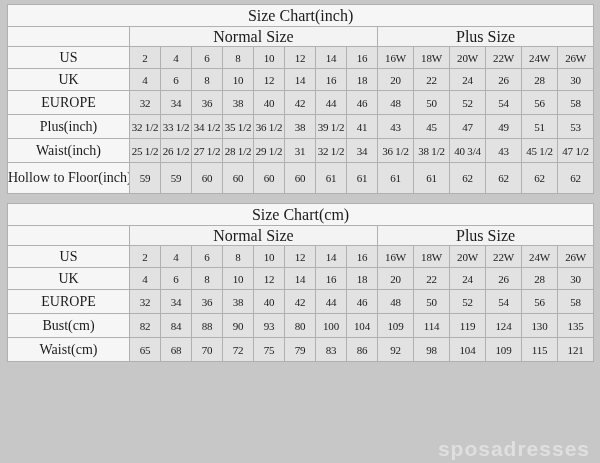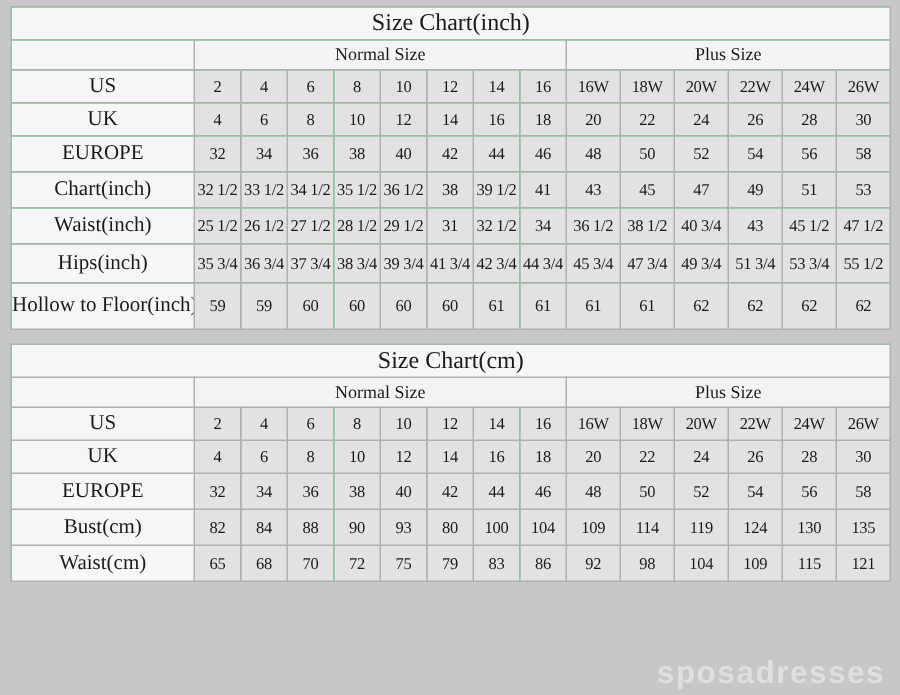--- a/index.html
+++ b/index.html
@@ -38,21 +38,21 @@
   col.col-plus   { width: 36px; }
 
   tr.title-row td {
     height: 21px;
     background: #f6f6f6;
     font-size: 16px;
   }
   tr.group-row td {
     height: 19px;
     background: #f3f3f3;
-    font-size: 12px;
+    font-size: 16px;
   }
   tr.group-row td.corner-cell {
     background: #f6f6f6;
   }
   tr.data-row td.label-cell {
     background: #f6f6f6;
     font-size: 14px;
   }
   tr.data-row td.value-cell {
     background: #e2e2e2;
@@ -156,21 +156,21 @@
             <td class="value-cell" colspan="1">44</td>
             <td class="value-cell" colspan="1">46</td>
             <td class="value-cell" colspan="1">48</td>
             <td class="value-cell" colspan="1">50</td>
             <td class="value-cell" colspan="1">52</td>
             <td class="value-cell" colspan="1">54</td>
             <td class="value-cell" colspan="1">56</td>
             <td class="value-cell" colspan="1">58</td>
           </tr>
           <tr class="data-row h3">
-            <td class="label-cell" colspan="1">Chart(inch)</td>
+            <td class="label-cell" colspan="1">Plus(inch)</td>
             <td class="value-cell" colspan="1">32 1/2</td>
             <td class="value-cell" colspan="1">33 1/2</td>
             <td class="value-cell" colspan="1">34 1/2</td>
             <td class="value-cell" colspan="1">35 1/2</td>
             <td class="value-cell" colspan="1">36 1/2</td>
             <td class="value-cell" colspan="1">38</td>
             <td class="value-cell" colspan="1">39 1/2</td>
             <td class="value-cell" colspan="1">41</td>
             <td class="value-cell" colspan="1">43</td>
             <td class="value-cell" colspan="1">45</td>
@@ -189,37 +189,20 @@
             <td class="value-cell" colspan="1">31</td>
             <td class="value-cell" colspan="1">32 1/2</td>
             <td class="value-cell" colspan="1">34</td>
             <td class="value-cell" colspan="1">36 1/2</td>
             <td class="value-cell" colspan="1">38 1/2</td>
             <td class="value-cell" colspan="1">40 3/4</td>
             <td class="value-cell" colspan="1">43</td>
             <td class="value-cell" colspan="1">45 1/2</td>
             <td class="value-cell" colspan="1">47 1/2</td>
           </tr>
-          <tr class="data-row h5">
-            <td class="label-cell" colspan="1">Hips(inch)</td>
-            <td class="value-cell" colspan="1">35 3/4</td>
-            <td class="value-cell" colspan="1">36 3/4</td>
-            <td class="value-cell" colspan="1">37 3/4</td>
-            <td class="value-cell" colspan="1">38 3/4</td>
-            <td class="value-cell" colspan="1">39 3/4</td>
-            <td class="value-cell" colspan="1">41 3/4</td>
-            <td class="value-cell" colspan="1">42 3/4</td>
-            <td class="value-cell" colspan="1">44 3/4</td>
-            <td class="value-cell" colspan="1">45 3/4</td>
-            <td class="value-cell" colspan="1">47 3/4</td>
-            <td class="value-cell" colspan="1">49 3/4</td>
-            <td class="value-cell" colspan="1">51 3/4</td>
-            <td class="value-cell" colspan="1">53 3/4</td>
-            <td class="value-cell" colspan="1">55 1/2</td>
-          </tr>
           <tr class="data-row h6">
             <td class="label-cell" colspan="1">Hollow to Floor(inch)</td>
             <td class="value-cell" colspan="1">59</td>
             <td class="value-cell" colspan="1">59</td>
             <td class="value-cell" colspan="1">60</td>
             <td class="value-cell" colspan="1">60</td>
             <td class="value-cell" colspan="1">60</td>
             <td class="value-cell" colspan="1">60</td>
             <td class="value-cell" colspan="1">61</td>
             <td class="value-cell" colspan="1">61</td>

